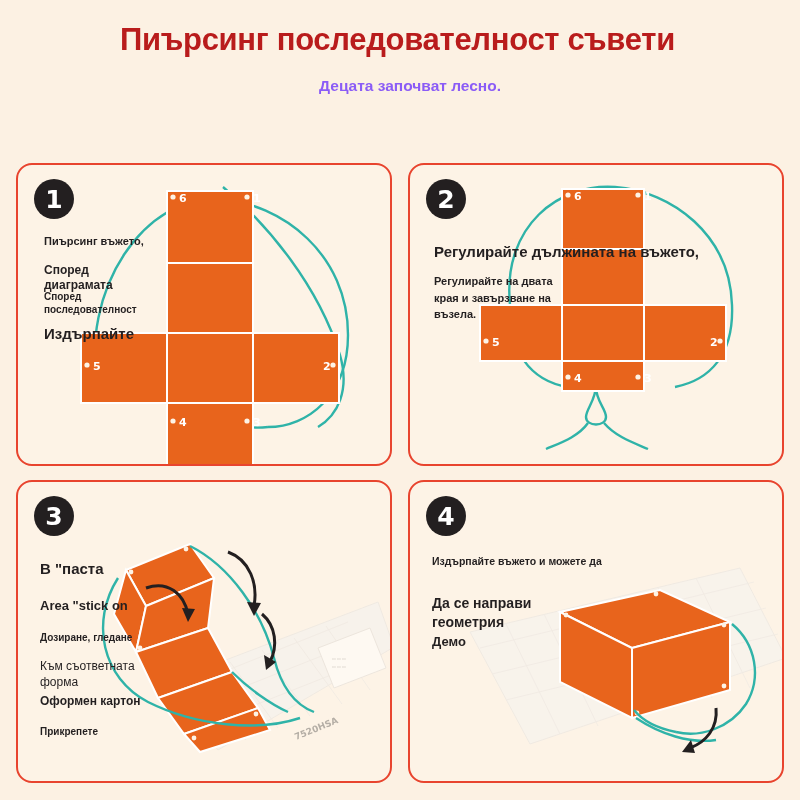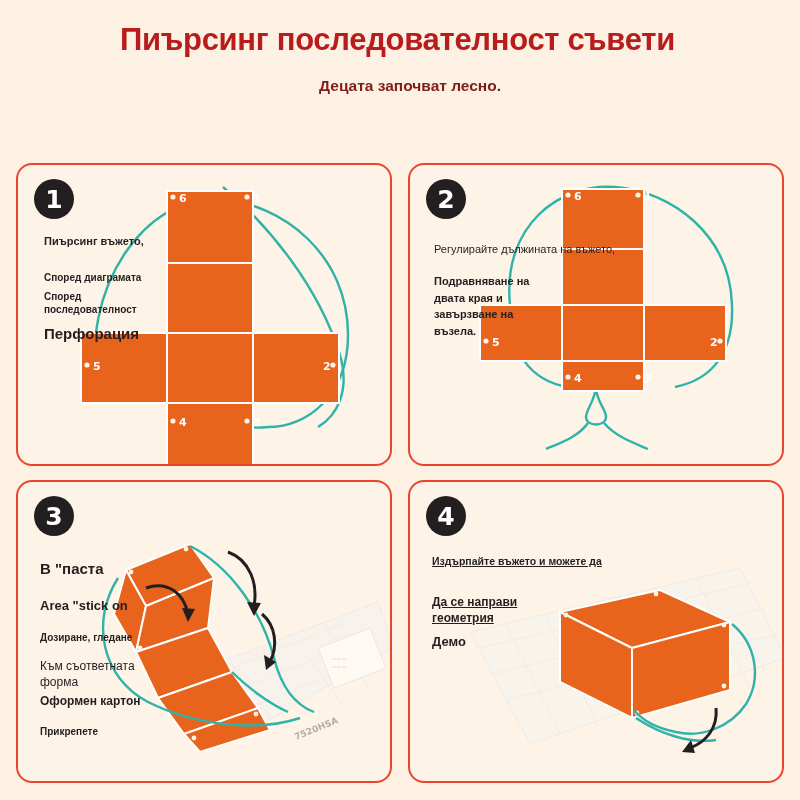--- a/index.html
+++ b/index.html
@@ -36,21 +36,21 @@
     letter-spacing: -0.3px;
     color: #b91c1c;
     margin: 0 auto;
     width: 560px;
     text-align: left;
     padding-left: 0px;
   }
   .subtitle {
     font-size: 15.5px;
     font-weight: bold;
-    color: #7f1d1d;
+    color: #8b5cf6;
     margin-top: 18px;
     margin-bottom: 6px;
     text-align: center;
     padding-left: 20px;
   }
 
   
   .grid {
     position: absolute;
     left: 16px;
@@ -90,39 +90,39 @@
 
   .caption {
     position: absolute;
     z-index: 4;
     color: #231f20;
     line-height: 1.25;
   }
 
   
   .p1-c1 { left: 26px; top: 70px;  font-size: 11px; font-weight: bold; }
-  .p1-c2 { left: 26px; top: 107px;  font-size: 10px; font-weight: bold; width: 110px; }
+  .p1-c2 { left: 26px; top: 98px;  font-size: 12px; font-weight: bold; width: 110px; }
   .p1-c3 { left: 26px; top: 126px; font-size: 10px; font-weight: bold; width: 120px; }
   .p1-c4 { left: 26px; top: 160px; font-size: 15px; font-weight: bold; }
 
   
-  .p2-c1 { left: 24px; top: 78px;  font-size: 11px; font-weight: normal; }
+  .p2-c1 { left: 24px; top: 78px;  font-size: 15px; font-weight: bold; }
   .p2-c2 { left: 24px; top: 108px; font-size: 11px; font-weight: bold; width: 120px; line-height: 1.5; }
 
   
   .p3-c1 { left: 22px; top: 78px;  font-size: 15px; font-weight: bold; }
   .p3-c2 { left: 22px; top: 116px; font-size: 13px; font-weight: bold; }
   .p3-c3 { left: 22px; top: 150px; font-size: 10px; font-weight: bold; }
   .p3-c4 { left: 22px; top: 176px; font-size: 12px; font-weight: normal; width: 108px; line-height: 1.35; }
   .p3-c5 { left: 22px; top: 212px; font-size: 12px; font-weight: bold; }
   .p3-c6 { left: 22px; top: 244px; font-size: 10px; font-weight: bold; }
 
   
-  .p4-c1 { left: 22px; top: 72px;  font-size: 10.5px; font-weight: bold; width: 170px; line-height: 1.4; text-decoration: underline; }
-  .p4-c2 { left: 22px; top: 112px; font-size: 12px; font-weight: bold; width: 110px; line-height: 1.35; text-decoration: underline; }
+  .p4-c1 { left: 22px; top: 72px;  font-size: 10.5px; font-weight: bold; width: 170px; line-height: 1.4; }
+  .p4-c2 { left: 22px; top: 112px; font-size: 14px; font-weight: bold; width: 110px; line-height: 1.35; }
   .p4-c3 { left: 22px; top: 152px; font-size: 13px; font-weight: bold; }
 
   .art {
     position: absolute;
     inset: 0;
   }
   .art svg { display: block; }
 
   .num-label {
     font-family: "DejaVu Sans", sans-serif;
@@ -175,21 +175,21 @@
           <text class="num-label" x="75" y="205">5</text>
           <text class="num-label" x="305" y="205">2</text>
           <text class="num-label" x="161" y="261">4</text>
           <text class="num-label" x="235" y="261">3</text>
         </svg>
       </div>
 
       <div class="caption p1-c1">Пиърсинг въжето,</div>
       <div class="caption p1-c2">Според диаграмата</div>
       <div class="caption p1-c3">Според последователност</div>
-      <div class="caption p1-c4">Перфорация</div>
+      <div class="caption p1-c4">Издърпайте</div>
     </div>
 
     <div class="panel">
       <div class="step-badge">2</div>
 
       <div class="art">
         <svg width="376" height="300" viewBox="0 0 376 300">
 
           <path d="M100 140 C 92 60, 150 18, 205 22 C 262 26, 320 70, 322 140 C 324 190, 300 215, 265 222" fill="none" stroke="#2fb3a8" stroke-width="2.4"></path>
           <path d="M100 140 C 98 185, 120 216, 158 222" fill="none" stroke="#2fb3a8" stroke-width="2.4"></path>
@@ -216,21 +216,21 @@
           <text class="num-label" x="164" y="35">6</text>
           <text class="num-label" x="234" y="35">1</text>
           <text class="num-label" x="82" y="181">5</text>
           <text class="num-label" x="300" y="181">2</text>
           <text class="num-label" x="164" y="217">4</text>
           <text class="num-label" x="234" y="217">3</text>
         </svg>
       </div>
 
       <div class="caption p2-c1">Регулирайте дължината на въжето,</div>
-      <div class="caption p2-c2">Подравняване на двата края и завързване на възела.</div>
+      <div class="caption p2-c2">Регулирайте на двата края и завързване на възела.</div>
     </div>
 
     <div class="panel">
       <div class="step-badge">3</div>
 
       <div class="art">
         <svg width="376" height="300" viewBox="0 0 376 300">
 
           <g opacity="0.5">
             <polygon points="150,200 360,120 376,165 200,268" fill="#f3f2f0" stroke="#e2e0dd" stroke-width="1"></polygon>

